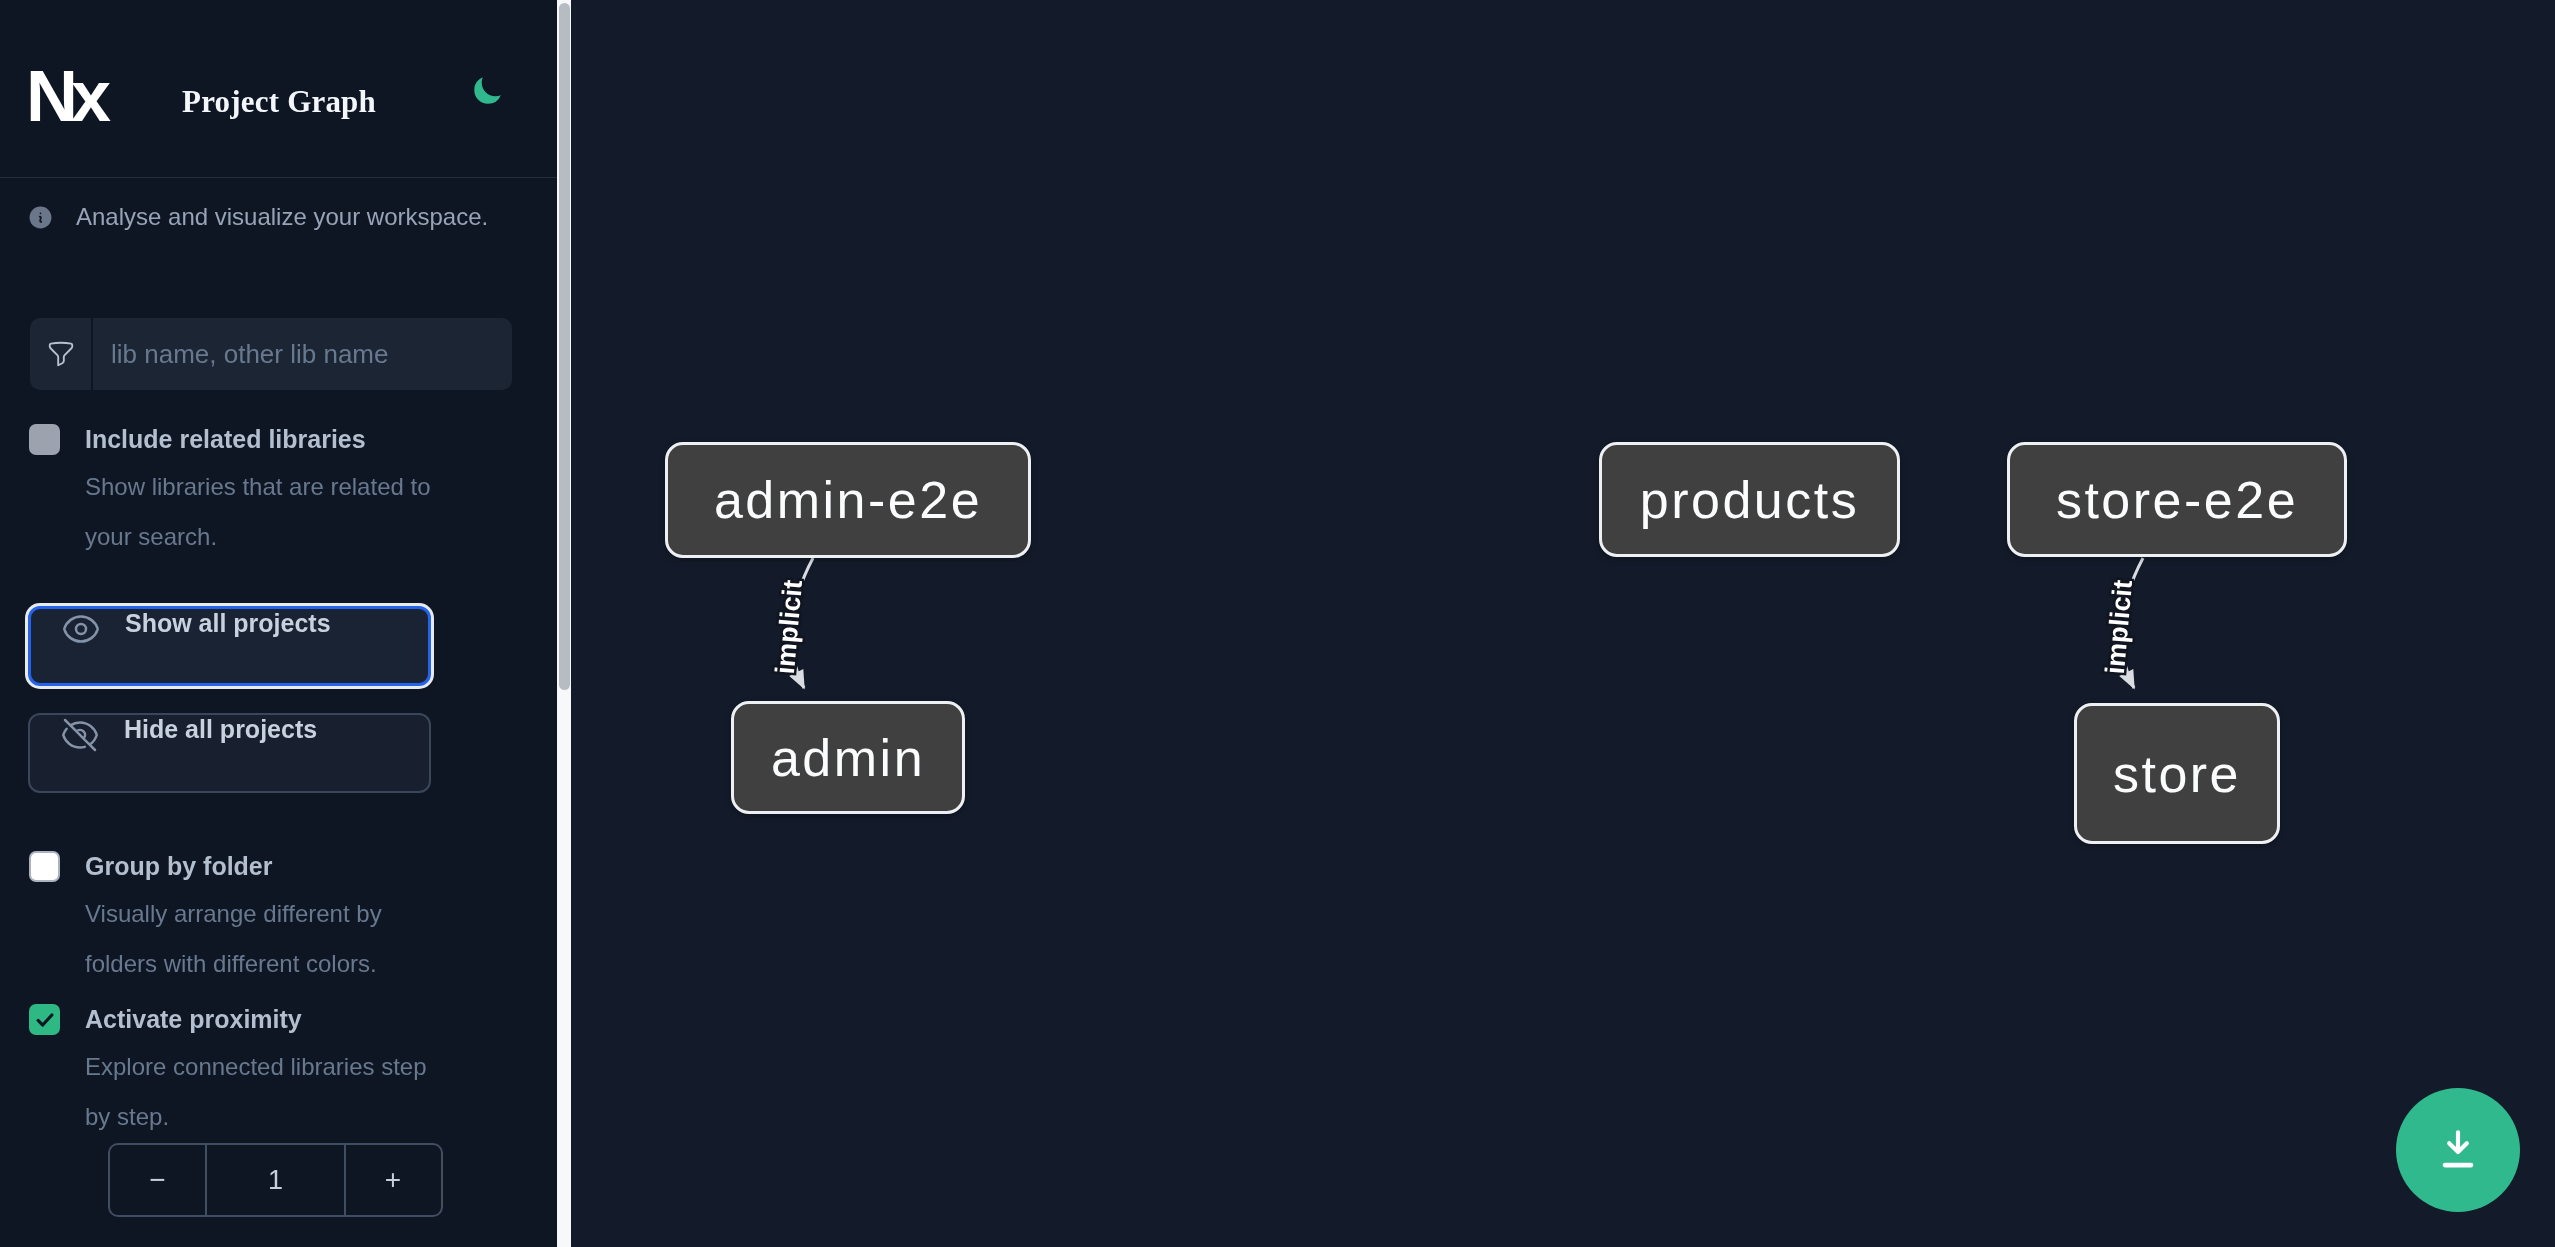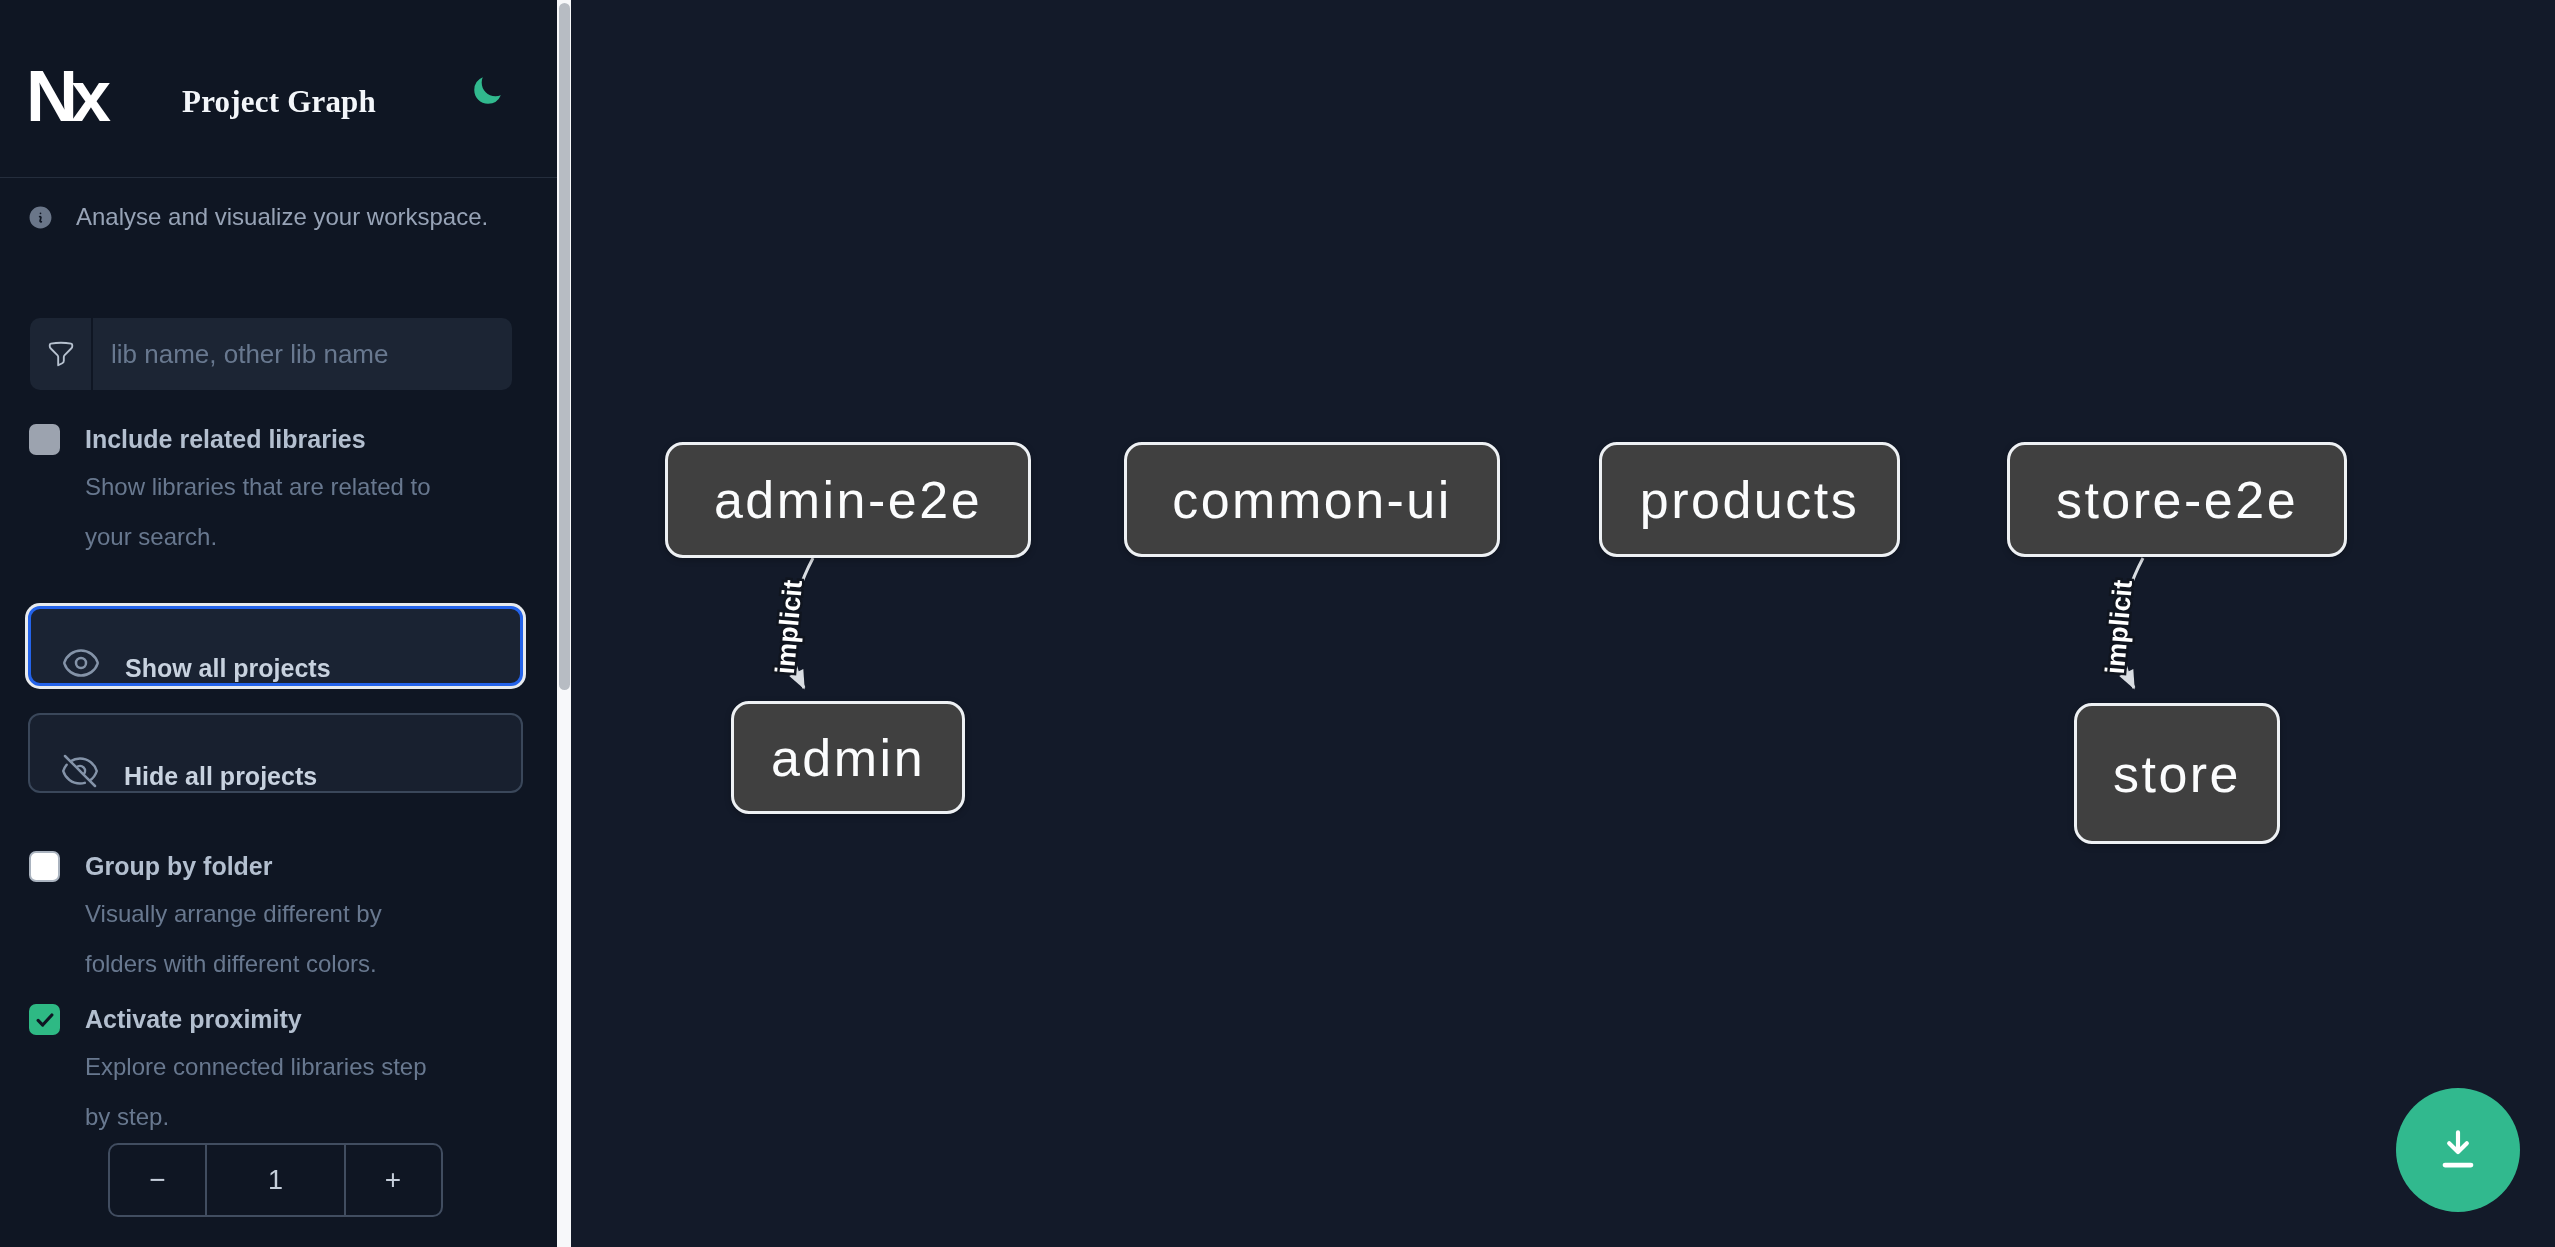--- a/index.html
+++ b/index.html
@@ -37,22 +37,22 @@
   .cb-box { position:absolute; left:0; top:0; width:31px; height:31px; border-radius:7px; }
   .cb-gray  { background:#9ca3af; }
   .cb-white { background:#ffffff; border:2px solid #aab3bf; }
   .cb-green { background:#2eb984; display:flex; align-items:center; justify-content:center; }
   .cb-text { position:absolute; left:56px; top:-2px; width:400px; }
   .cb-label { font-size:25px; font-weight:600; color:#b3bfcf; line-height:34px; }
   .cb-desc  { font-size:24px; color:#68788f; line-height:38px; }
   .cb-desc span { display:block;margin-top:12px; }
   .cb-desc { margin-top:8px; }
 
-  .sb-btn { position:absolute; left:28px; width:495px; height:80px; border-radius:12px;
-            display:flex; align-items:flex-end; gap:24px; padding:0 30px; cursor:pointer;
+  .sb-btn { position:absolute; left:28px; width:403px; height:80px; border-radius:12px;
+            display:flex; align-items:flex-start; gap:24px; padding:0 30px; cursor:pointer;
             background:#18202f; border:2px solid #3a475a; }
   .sb-btn .lbl { font-size:25px; font-weight:600; color:#c8d2df; }
   .sb-btn.focused { background:#1a2333; border:3px solid #2463ea;
                     box-shadow:0 0 0 3px rgba(244,247,250,0.95); }
 
   .stepper { position:absolute; left:108px; top:1143px; width:335px; height:74px;
              border:2px solid #414d60; border-radius:10px; display:flex;
              overflow:hidden; }
   .stepper > * { display:flex; align-items:center; justify-content:center;
                  color:#c6cfdb; font-size:28px; background:transparent; border:none;
@@ -186,21 +186,20 @@
           <path d="M1 1 L13 6 L1 11 Z" fill="#d9dde2"></path>
         </marker>
       </defs>
       <path d="M242,558 Q204,630 233,688" fill="none" stroke="#d9dde2" stroke-width="3" marker-end="url(#arrow)"></path>
       <path d="M1572,558 Q1534,630 1563,688" fill="none" stroke="#d9dde2" stroke-width="3" marker-end="url(#arrow)"></path>
       <text x="218" y="627" transform="rotate(-85 218 627)" text-anchor="middle" dominant-baseline="central" font-size="27" font-weight="600" fill="#ffffff" stroke="#10151f" stroke-width="5" paint-order="stroke">implicit</text>
       <text x="1548" y="627" transform="rotate(-85 1548 627)" text-anchor="middle" dominant-baseline="central" font-size="27" font-weight="600" fill="#ffffff" stroke="#10151f" stroke-width="5" paint-order="stroke">implicit</text>
     </svg>
 
     <div class="node" style="left:94px;  top:442px; width:366px; height:116px">admin-e2e</div>
-    <div class="node" style="left:553px; top:442px; width:376px; height:115px">common-ui</div>
     <div class="node" style="left:1028px;top:442px; width:301px; height:115px">products</div>
     <div class="node" style="left:1436px;top:442px; width:340px; height:115px">store-e2e</div>
     <div class="node" style="left:160px; top:701px; width:234px; height:113px">admin</div>
     <div class="node" style="left:1503px;top:703px; width:206px; height:141px">store</div>
 
     <button class="fab">
       <svg width="54" height="54" viewBox="0 0 52 52" fill="none">
         <path d="M26 9 V28 M26 28 L17.5 19.5 M26 28 L34.5 19.5" stroke="#ffffff" stroke-width="4" stroke-linecap="round" stroke-linejoin="round"></path>
         <path d="M13.5 40.5 H38.5" stroke="#ffffff" stroke-width="4.6" stroke-linecap="round"></path>
       </svg>

